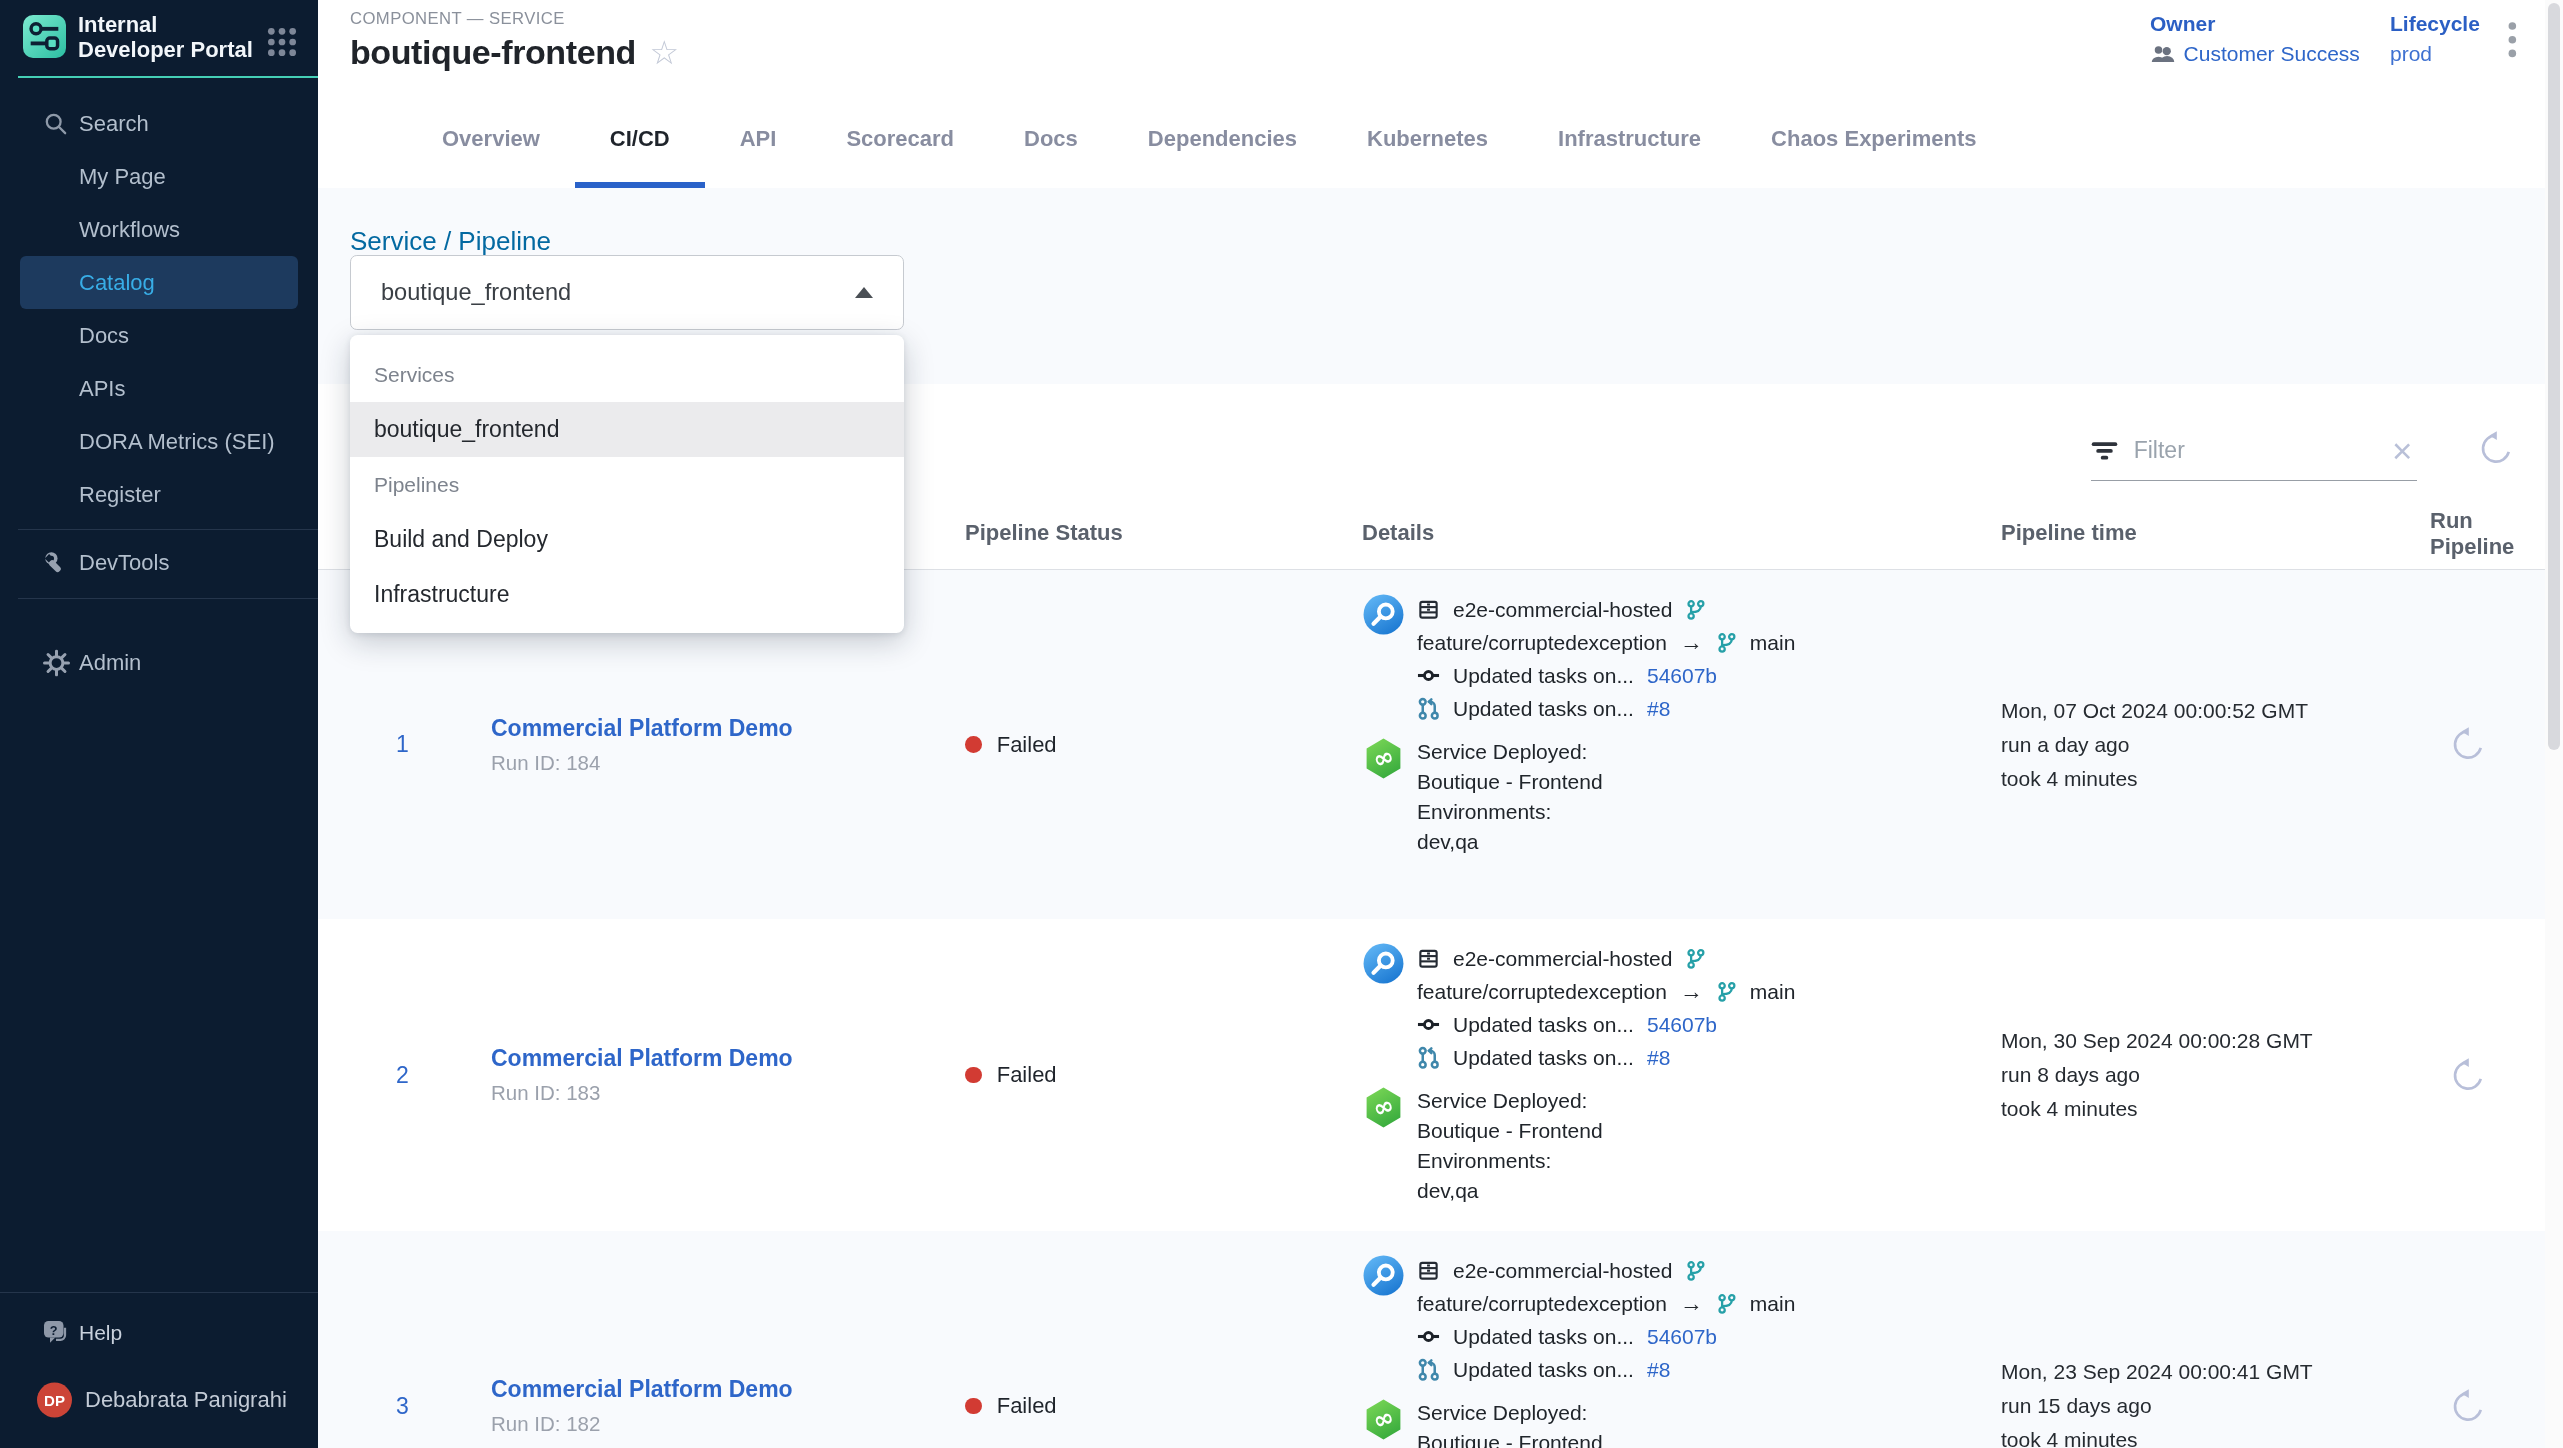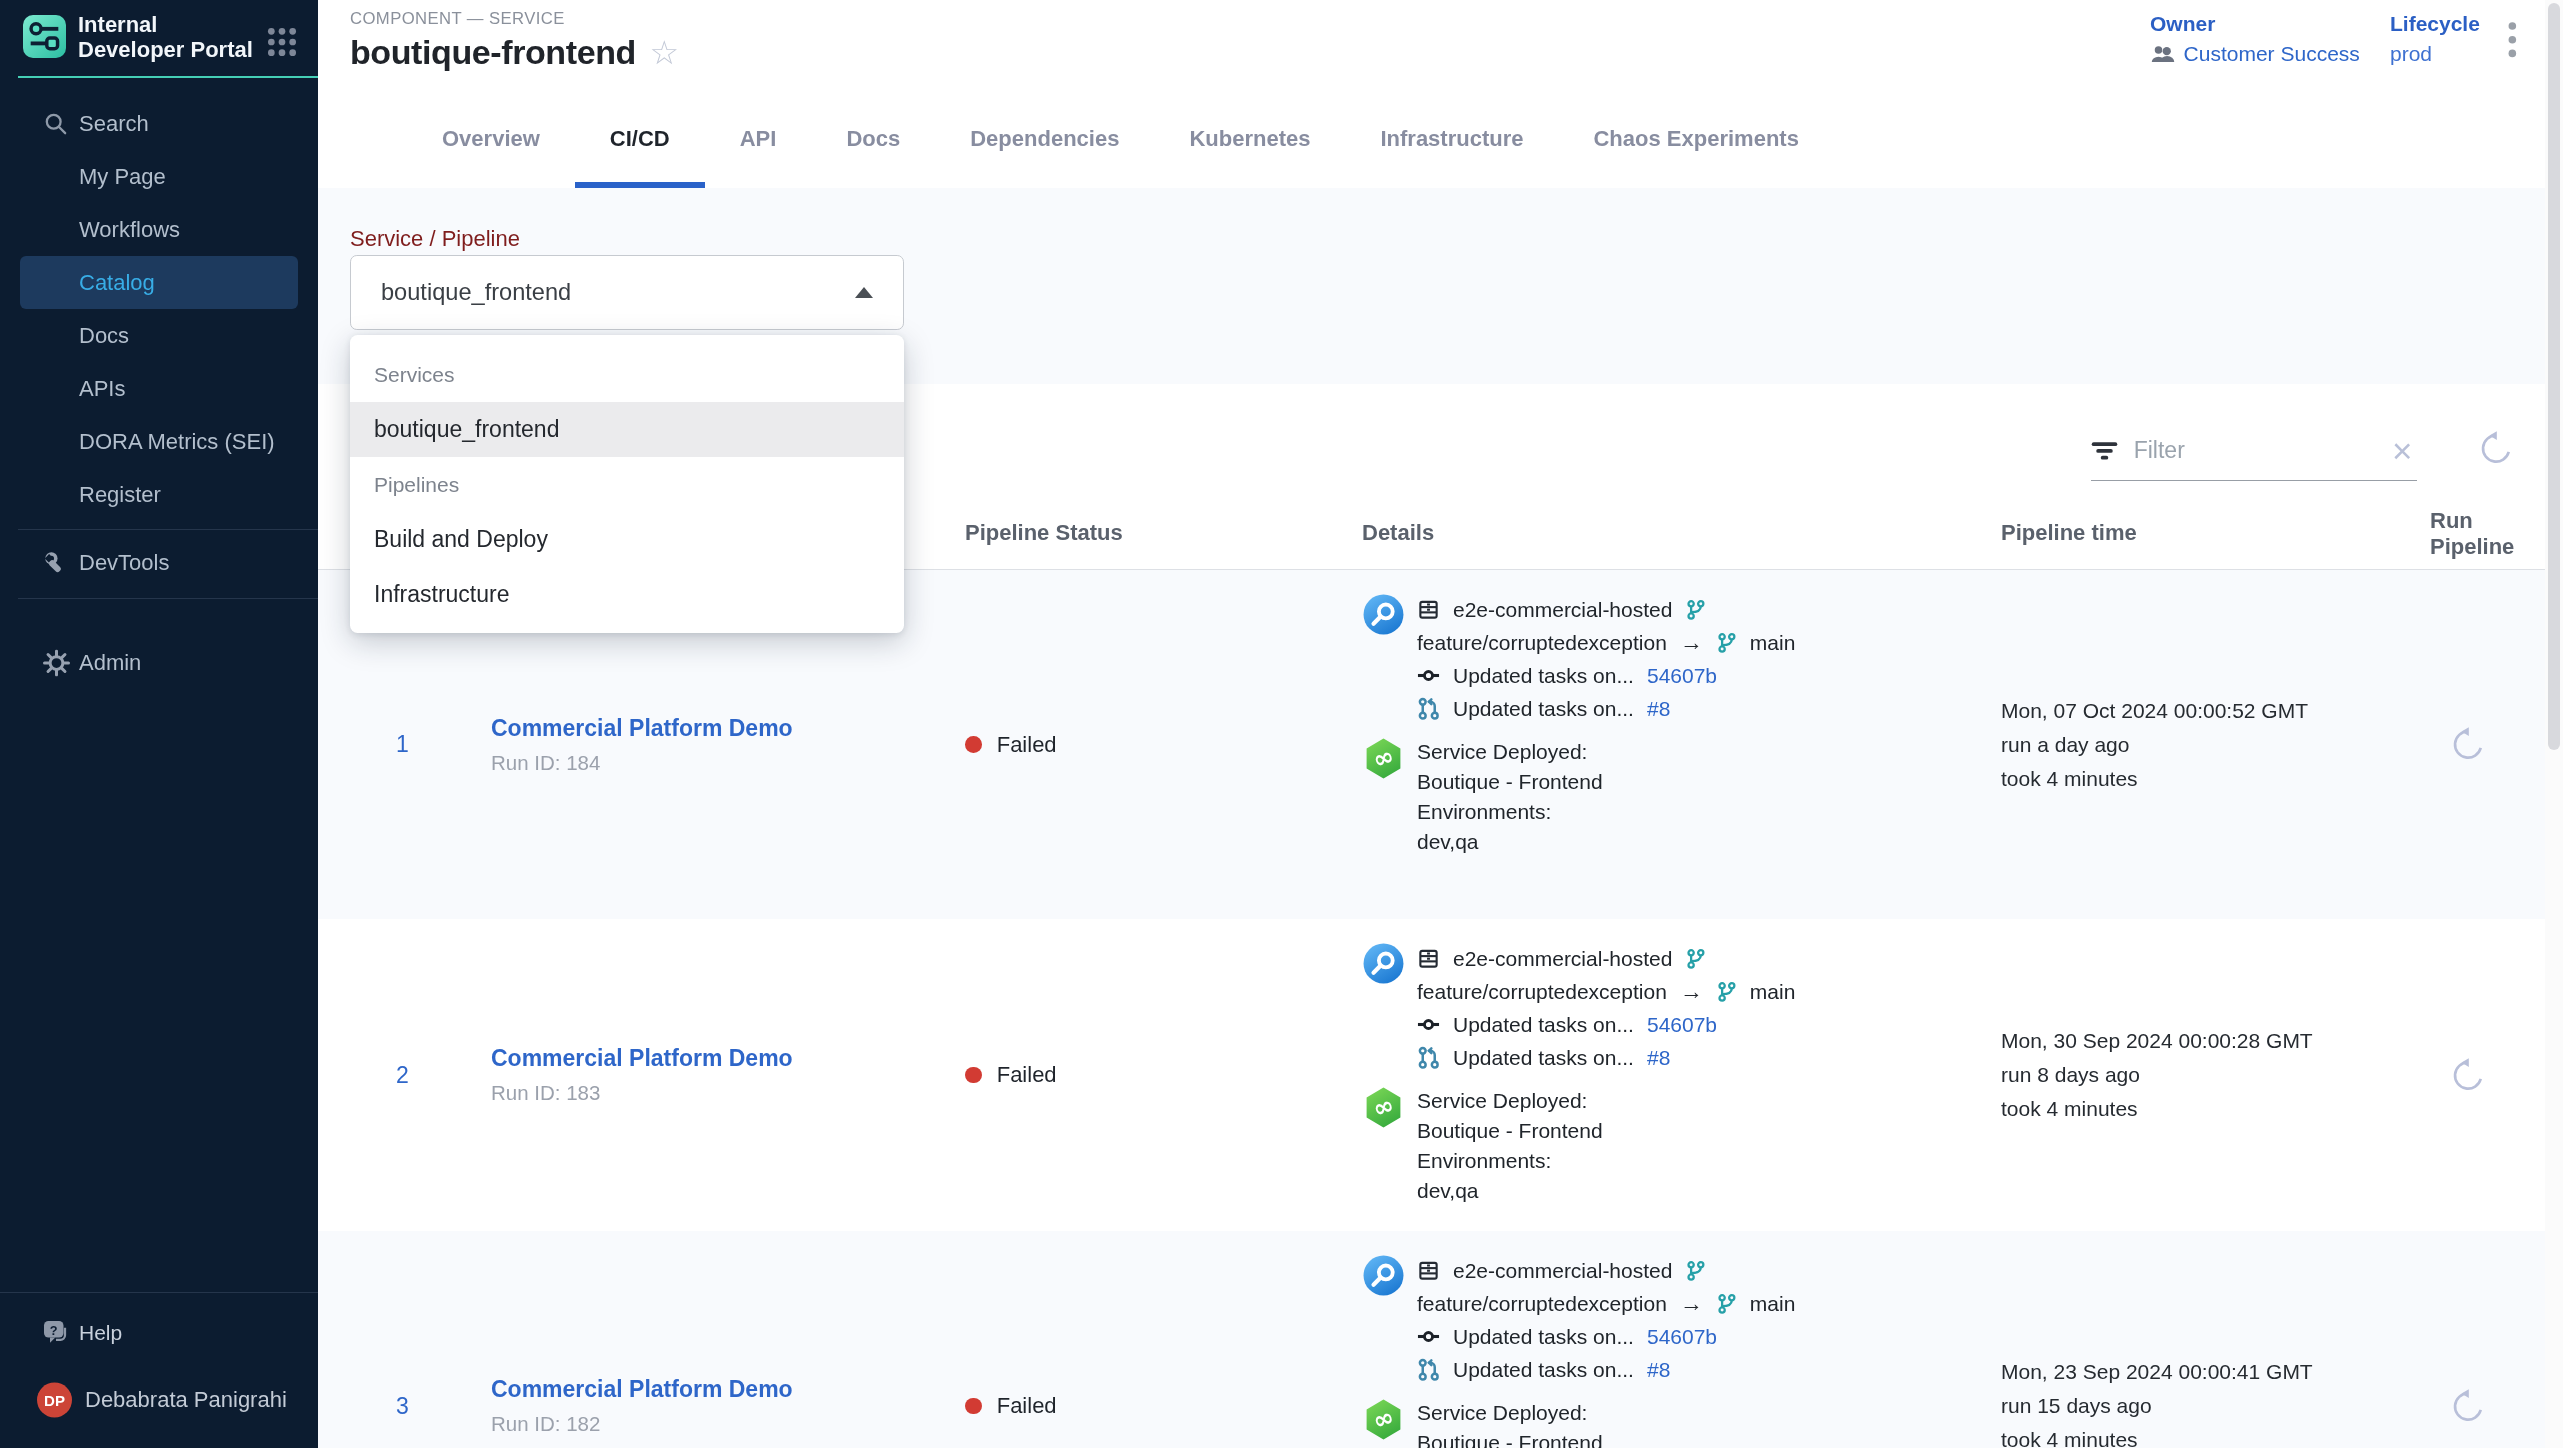--- a/index.html
+++ b/index.html
@@ -41,21 +41,21 @@
 
   
   .tabs{position:absolute;left:318px;top:89px;right:0;height:99px;background:#fff;display:flex;align-items:stretch;padding-left:89px;}
   .tab{position:relative;display:flex;align-items:center;padding:0 35px;font-size:22px;font-weight:600;color:#888da0;cursor:pointer;white-space:nowrap;}
   .tab.active{color:#1f242b;font-weight:700;}
   .tab.active::after{content:'';position:absolute;left:0;right:0;bottom:0;height:6px;background:#2a62c9;}
 
   
   .content{position:absolute;left:318px;top:188px;right:18px;bottom:0;background:#fff;overflow:hidden;}
   .picker-band{position:absolute;left:0;right:0;top:0;height:196px;background:#f8fafd;}
-  .picker-label{position:absolute;left:32px;top:38px;font-size:22px;color:#7f1d1d;}
+  .picker-label{position:absolute;left:32px;top:38px;font-size:26px;color:#0369a1;}
   .select-box{position:absolute;left:32px;top:67px;width:554px;height:75px;background:#fff;border:1.5px solid #c6cad0;border-radius:6.8px;
               display:flex;align-items:center;padding:0 30px;box-sizing:border-box;cursor:pointer;}
   .select-value{font-size:23.6px;color:#3a3f45;flex:1;}
   .caret-up{width:0;height:0;border-left:9px solid transparent;border-right:9px solid transparent;border-bottom:11.4px solid #4a4f55;}
 
   .dropdown{position:absolute;left:32px;top:147px;width:554px;height:298px;background:#fff;border-radius:7.6px;z-index:40;
             box-shadow:0 9px 30px rgba(20,30,50,.22),0 1.5px 6px rgba(20,30,50,.10);padding:12px 0;box-sizing:border-box;}
   .dd-group{height:55px;display:flex;align-items:center;padding:0 24px;color:#7d838d;font-size:21px;}
   .dd-option{height:55px;display:flex;align-items:center;padding:0 24px;color:#24282e;font-size:23px;cursor:pointer;}
   .dd-option.selected{background:#ebebed;}
@@ -290,20 +290,23 @@
     <div class="tab">
         <span>Overview</span>
       </div>
     <div class="tab active">
         <span>CI/CD</span>
       </div>
     <div class="tab">
         <span>API</span>
       </div>
     <div class="tab">
+        <span>Scorecard</span>
+      </div>
+    <div class="tab">
         <span>Docs</span>
       </div>
     <div class="tab">
         <span>Dependencies</span>
       </div>
     <div class="tab">
         <span>Kubernetes</span>
       </div>
     <div class="tab">
         <span>Infrastructure</span>

